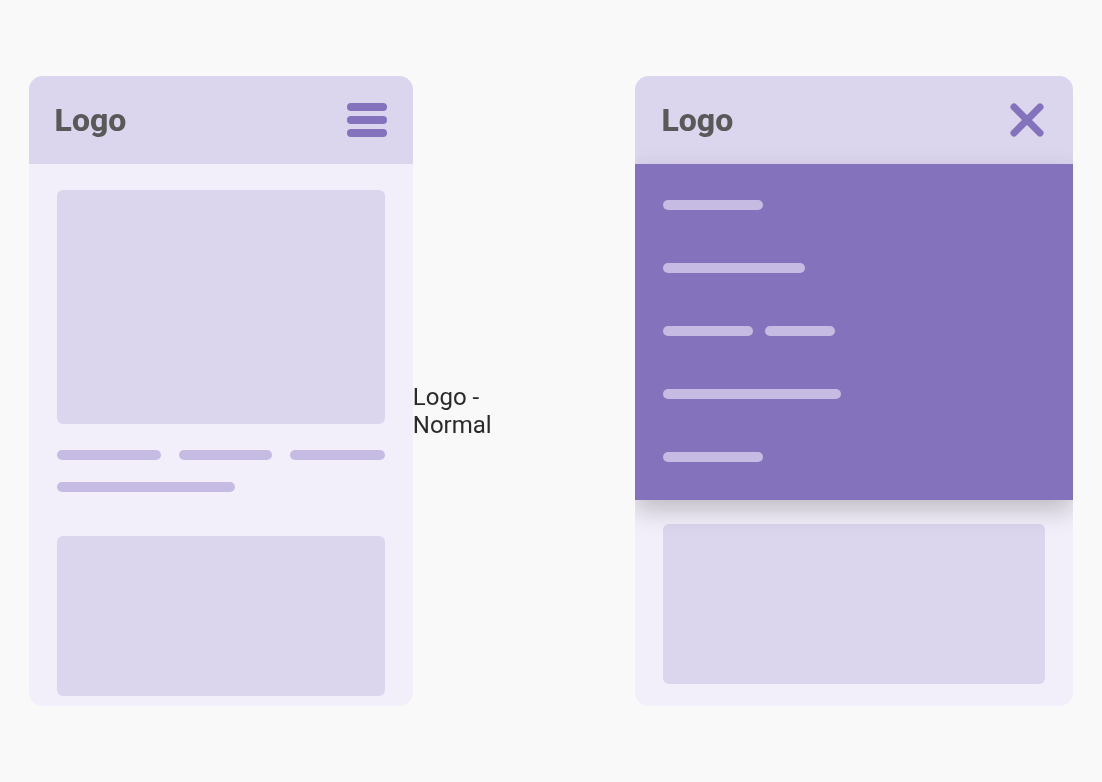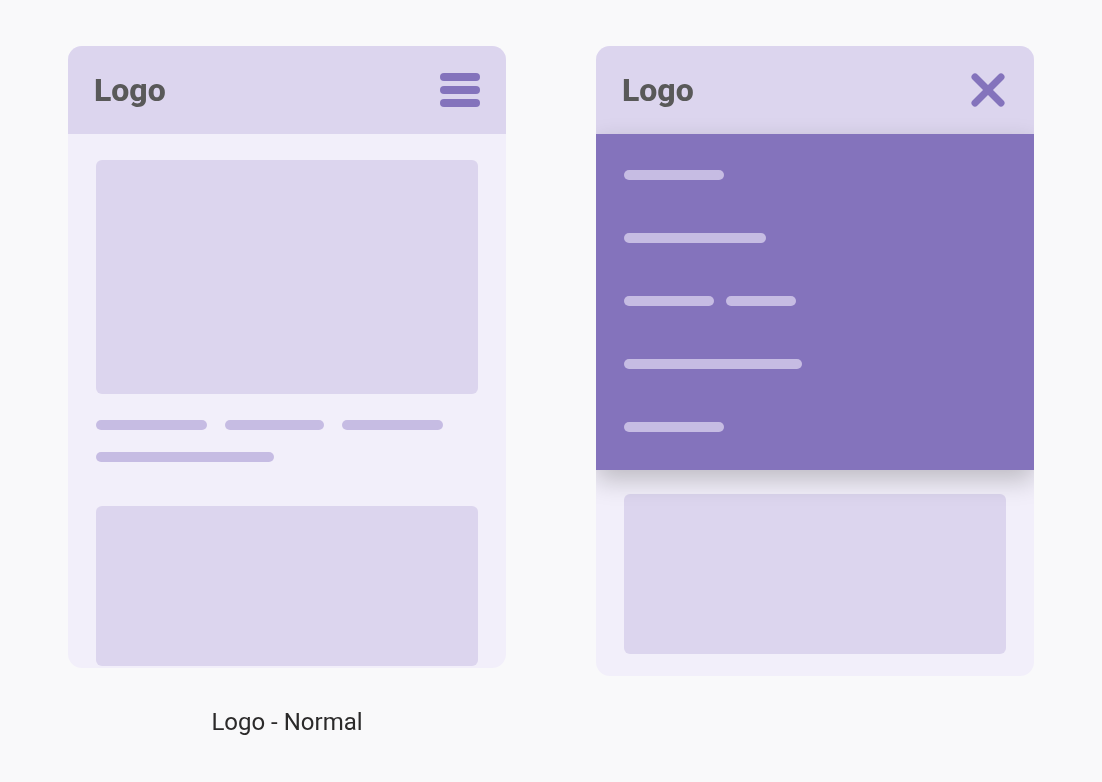--- a/index.html
+++ b/index.html
@@ -13,21 +13,20 @@
       width: 1102px;
       height: 782px;
       padding: 46px 68px;
       display: flex;
       flex-direction: row;
       gap: 90px;
       justify-content: center;
     }
     .mockup-column {
       display: flex;
-      flex-direction: column;
       align-items: center;
     }
     .mockup-phone {
       width: 438px;
       height: 630px;
       background: #f2effa;
       border-radius: 14px;
       overflow: hidden;
       position: relative;
     }

